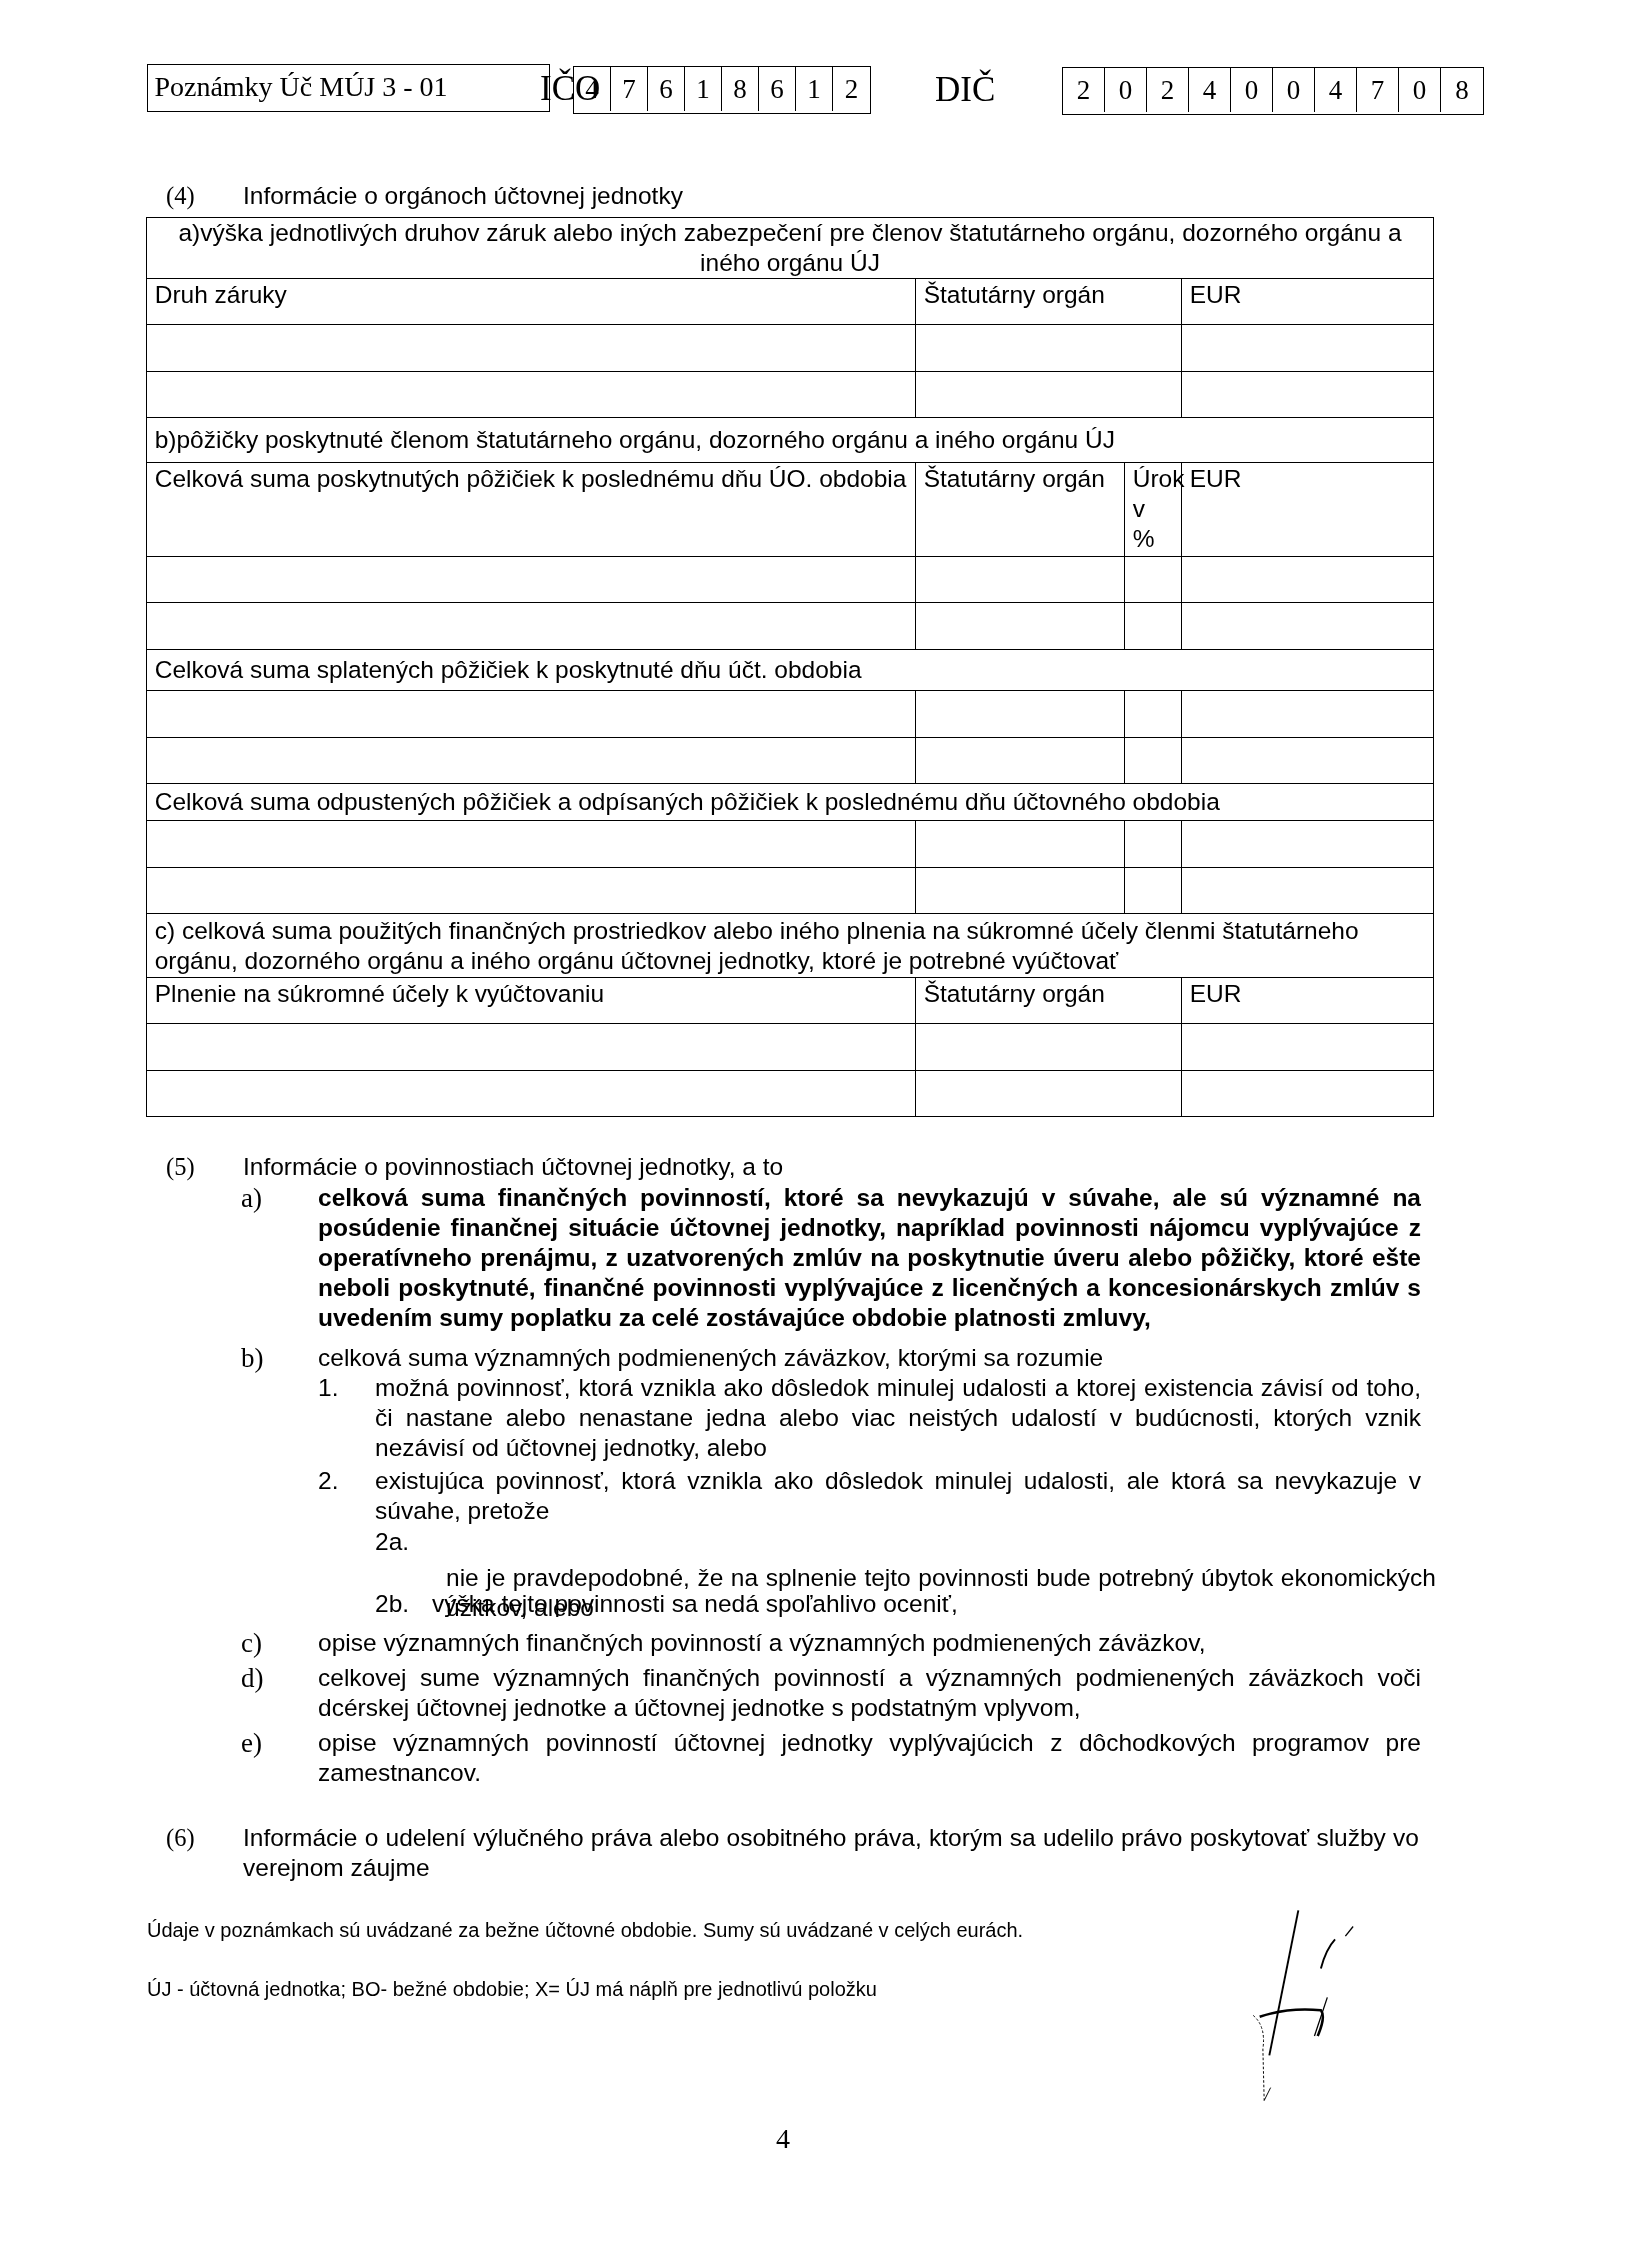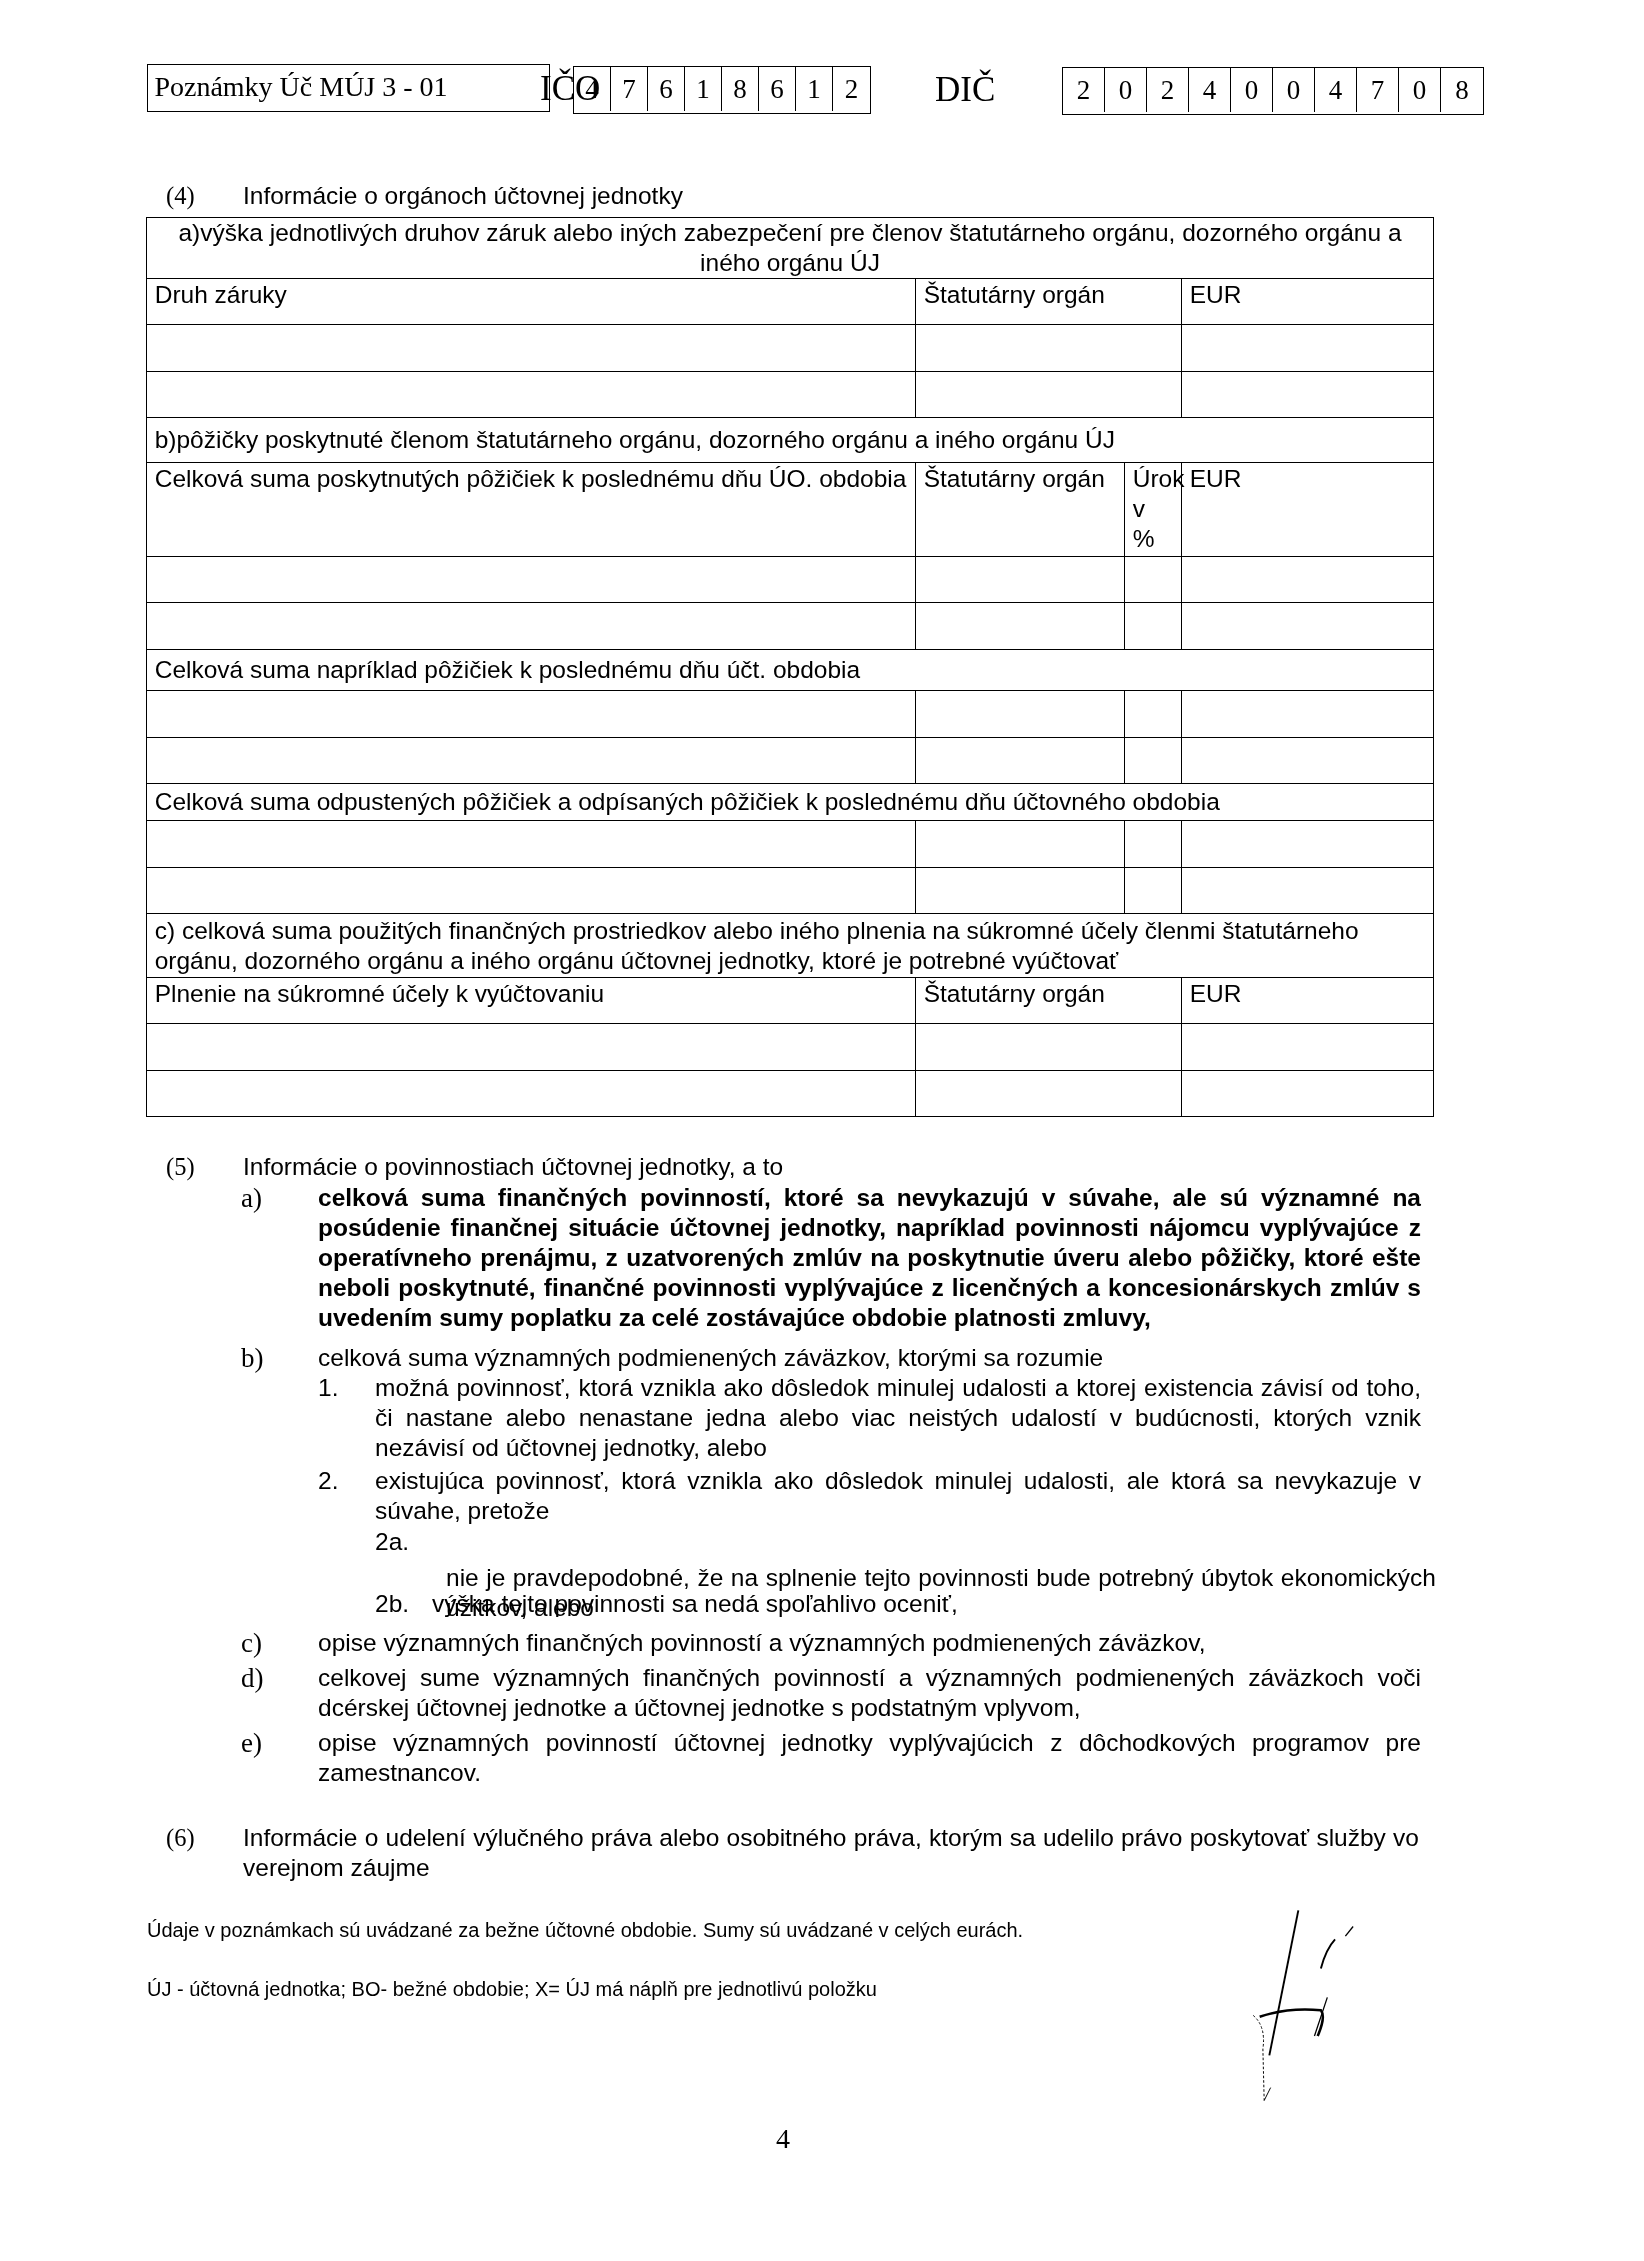--- a/index.html
+++ b/index.html
@@ -117,21 +117,21 @@
         <td></td>
         <td colspan="2"></td>
       </tr>
   <tr>
         <td class="blank"></td>
         <td></td>
         <td></td>
         <td colspan="2"></td>
       </tr>
   <tr style="height:41px;">
-    <td colspan="5" style="vertical-align:middle;">Celková suma napríklad pôžičiek k poslednému dňu účt. obdobia</td>
+    <td colspan="5" style="vertical-align:middle;">Celková suma splatených pôžičiek k poskytnuté dňu účt. obdobia</td>
   </tr>
   <tr>
         <td class="blank"></td>
         <td></td>
         <td></td>
         <td colspan="2"></td>
       </tr>
   <tr>
         <td class="blank"></td>
         <td></td>

